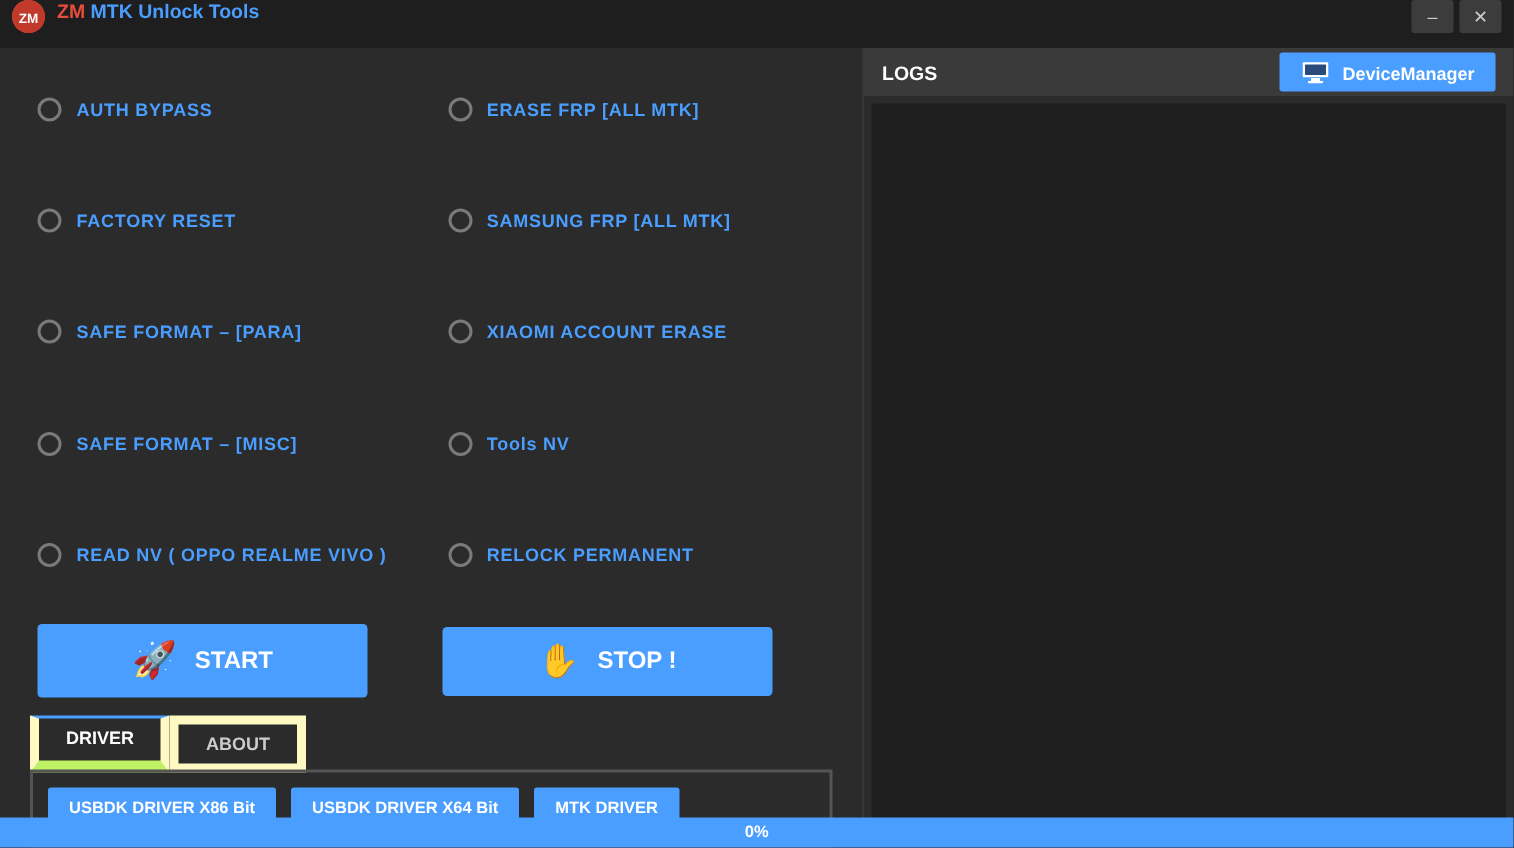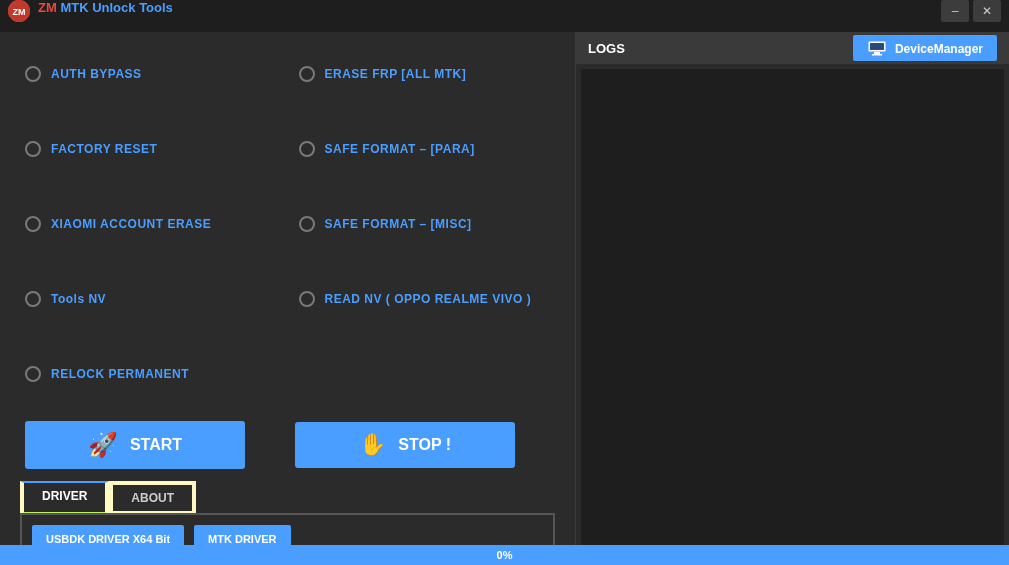--- a/index.html
+++ b/index.html
@@ -162,28 +162,28 @@
     .tabs-row {
       display: flex;
       gap: 0;
       margin-top: 4px;
     }
     .tab {
       padding: 6px 18px;
       font-size: 12px;
       font-weight: bold;
       cursor: pointer;
-      border: 4px solid #fef9c3;
+      border: 6px solid #fef9c3;
       background: #2b2b2b;
       color: #ccc;
     }
     .tab.active {
       background: #2b2b2b;
       color: #fff;
-      border-bottom: 3px solid #bef264;
+      border-bottom: 8px solid #bef264;
       border-top: 2px solid #4a9eff;
     }
 
     
     .driver-panel {
       border: 2px solid #555;
       padding: 10px;
       margin-top: -2px;
       display: flex;
       gap: 10px;
@@ -297,20 +297,24 @@
       <div class="option-item">
         <div class="radio-circle"></div>
         <span class="option-label">ERASE FRP [ALL MTK]</span>
       </div>
 
       <div class="option-item">
         <div class="radio-circle"></div>
         <span class="option-label">FACTORY RESET</span>
       </div>
 
+      <div class="option-item">
+        <div class="radio-circle"></div>
+        <span class="option-label">SAMSUNG FRP [ALL MTK]</span>
+      </div>
 
       <div class="option-item">
         <div class="radio-circle"></div>
         <span class="option-label">SAFE FORMAT – [PARA]</span>
       </div>
 
       <div class="option-item">
         <div class="radio-circle"></div>
         <span class="option-label">XIAOMI ACCOUNT ERASE</span>
       </div>
@@ -349,20 +353,21 @@
         <span>STOP !</span>
       </button>
     </div>
 
     <div class="tabs-row">
       <div class="tab active">DRIVER</div>
       <div class="tab">ABOUT</div>
     </div>
 
     <div class="driver-panel">
+      <button class="driver-btn">USBDK DRIVER X86 Bit</button>
       <button class="driver-btn">USBDK DRIVER X64 Bit</button>
       <button class="driver-btn">MTK DRIVER</button>
     </div>
 
   </div>
 
   <div class="right-panel">
     <div class="logs-header">
       <span class="logs-title">LOGS</span>
       <button class="device-manager-btn">

